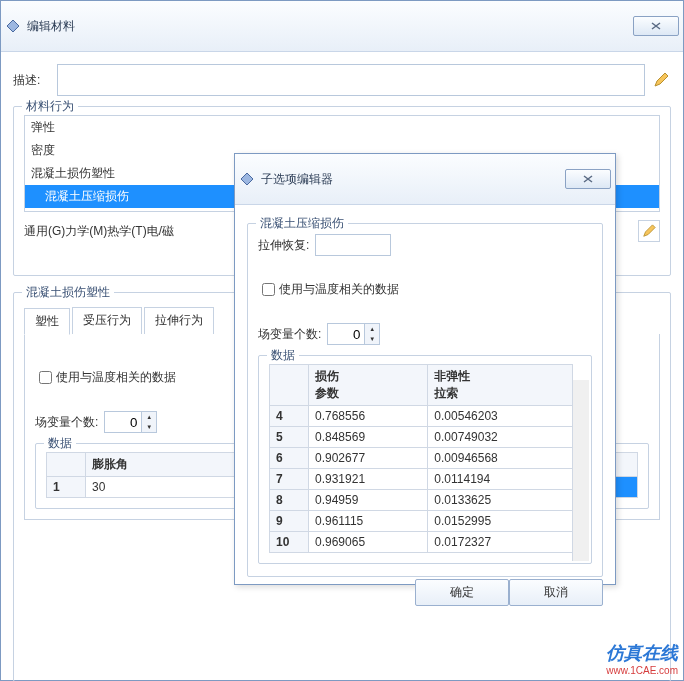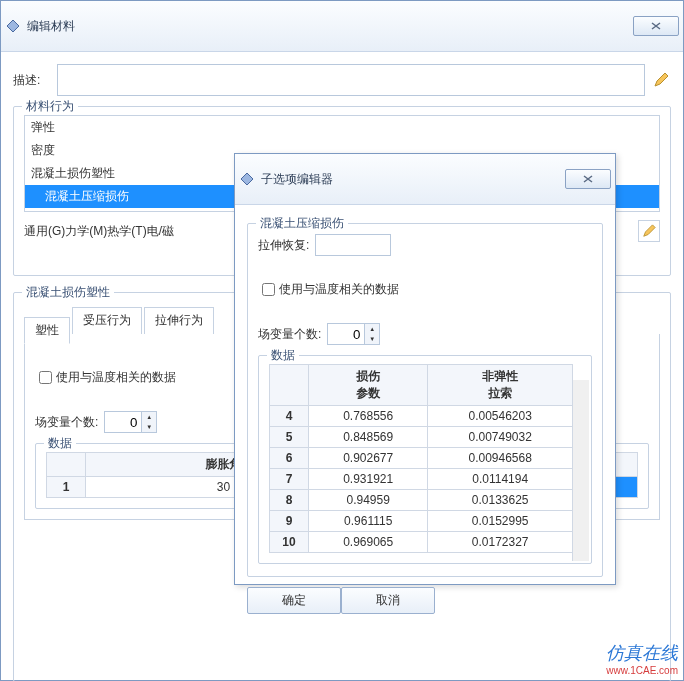--- a/index.html
+++ b/index.html
@@ -15,36 +15,36 @@
 .nameval{color:#1a3d6b}
 .descbox{flex:1;height:30px;border:1px solid #b8c8dc;background:#fff}
 .pencil{width:20px;height:20px;margin-left:6px;display:flex;align-items:center;justify-content:center;cursor:pointer}
 .groupbox{border:1px solid #c6d2e2;border-radius:2px;padding:8px 10px 10px;margin-top:6px;position:relative}
 .grouplabel{position:absolute;top:-9px;left:8px;background:#fff;padding:0 4px;color:#3a5174}
 .treelist{background:#fff;border:1px solid #c6d2e2}
 .treeitem{padding:3px 6px}
 .treeitem.sel{background:#1e90ff;color:#fff}
 .treeitem.sub{padding-left:20px}
 .tabbtn{padding:4px 10px;border:1px solid #c6d2e2;border-bottom:0;background:#fff;margin-right:2px;cursor:pointer}
-.tabbtn.sel{background:#fff;border-bottom:1px solid #fff;position:relative;top:10px}
+.tabbtn.sel{background:#fff;border-bottom:1px solid #fff;position:relative;top:1px}
 .cb{display:flex;align-items:center;margin:24px 0}
 .cb input{margin-right:4px}
 .spin{display:inline-flex;align-items:center;margin-left:6px}
 .spin input{width:30px;height:18px;border:1px solid #b8c8dc;text-align:right;padding-right:4px}
 .spin .arrows{width:14px;height:20px;border:1px solid #b8c8dc;border-left:0;display:flex;flex-direction:column}
 .spin .arrows span{flex:1;display:flex;align-items:center;justify-content:center;font-size:6px;cursor:pointer;background:#f0f4fa}
 table.data{width:100%;border-collapse:collapse;font-size:12px;background:#fff}
-table.data th,table.data td{border:1px solid #d0d8e4;padding:3px 6px;text-align:center}
+table.data th,table.data td{border:1px solid #d0d8e4;padding:3px 6px;text-align:left}
 table.data th{background:#f3f6fb;font-weight:700}
 table.data .rowhdr{background:#f3f6fb;font-weight:700;width:26px}
 table.data td.selcell{background:#1e90ff;color:#fff}
-.dlgbtns{display:flex;justify-content:flex-start;margin-top:10px}
+.dlgbtns{display:flex;justify-content:flex-end;margin-top:2px}
 .dlgbtn{min-width:64px;padding:4px 14px;border:1px solid #9ab0cf;background:linear-gradient(#fbfdff,#e8eff8);border-radius:2px;cursor:pointer;text-align:center}
 .watermark{position:absolute;right:6px;bottom:4px;font-size:14px;font-style:italic;color:#2c78d6;text-align:right;line-height:1.2}
-.watermark .cn{color:#2c78d6;font-weight:400;font-size:18px}
+.watermark .cn{color:#2c78d6;font-weight:700;font-size:18px}
 .watermark .url{color:#d63c3c;font-size:10px;font-style:normal}
 .scrollhint{position:absolute;right:2px;top:24px;bottom:2px;width:16px;background:#f0f0f0;border-left:1px solid #d0d8e4}
 .iconbtn{width:20px;height:20px;border:1px solid #c6d2e2;background:#fff;display:flex;align-items:center;justify-content:center;margin-left:6px;cursor:pointer}
 </style>
 </head>
 <body>
 
 <div class="win" style="left:0;top:0;width:682px;height:679px">
   <div class="titlebar">
     <span class="appicon">

